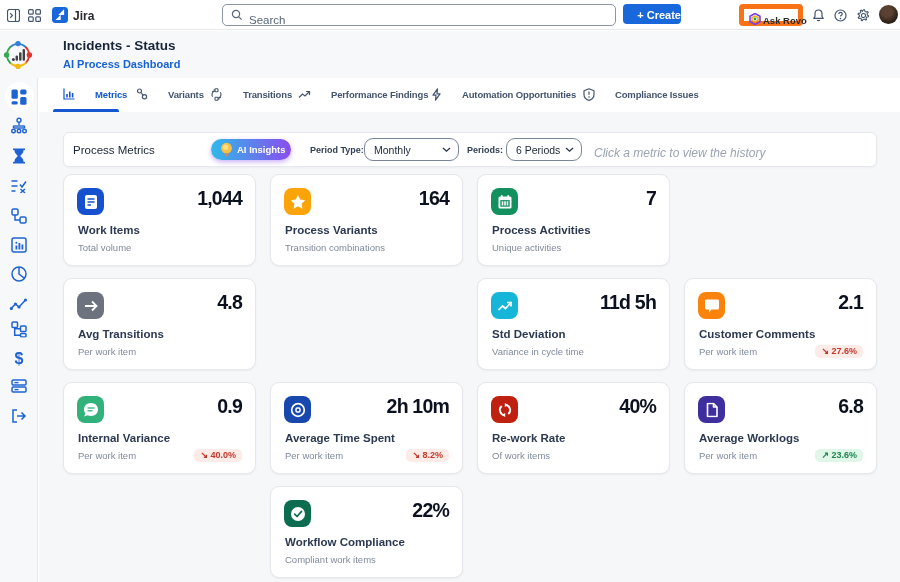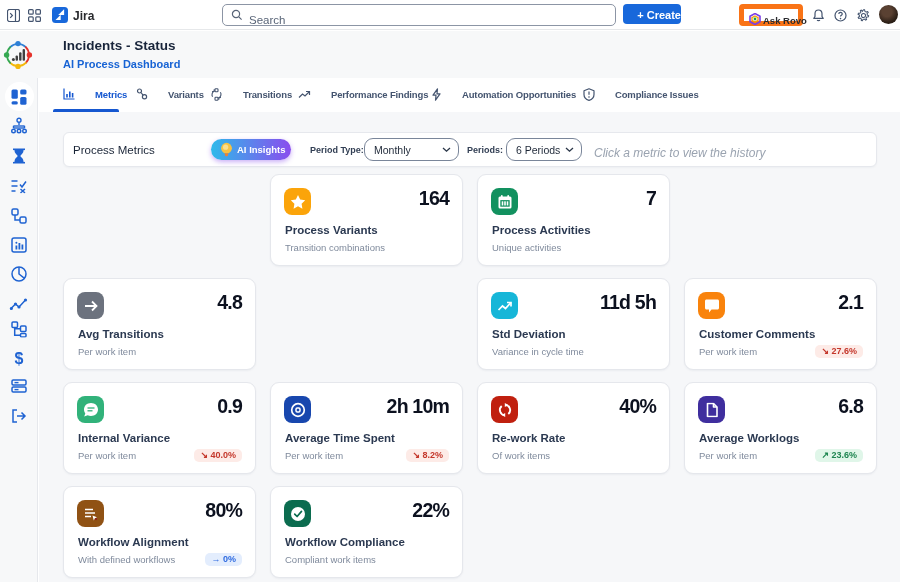--- a/index.html
+++ b/index.html
@@ -319,20 +319,35 @@
     <div class="selLab" style="left:403px">Periods:</div>
     <div class="sel" style="left:442px;width:76px">
         <span class="st">6 Periods</span>
         <svg class="chv" width="9" height="6" viewBox="0 0 9 6">
           <path d="M1 1 L4.5 4.2 L8 1" fill="none" stroke="#2a3648" stroke-width="1.3"></path>
         </svg>
       </div>
     <div id="hint">Click a metric to view the history</div>
   </div>
 
+  <div class="card" style="left:24px;top:62px">
+    <div class="cicon" style="background:#1551ce">
+        <svg width="15" height="16" viewBox="0 0 15 16">
+          <rect x="1.5" y="1" width="12" height="14" rx="2" fill="#fff"></rect>
+          <g stroke="#1551ce" stroke-width="1.5">
+            <line x1="4" y1="5" x2="11" y2="5"></line>
+            <line x1="4" y1="8" x2="11" y2="8"></line>
+            <line x1="4" y1="11" x2="7.5" y2="11"></line>
+          </g>
+        </svg>
+      </div>
+    <div class="cval">1,044</div>
+      <div class="clab">Work Items</div>
+      <div class="csub">Total volume</div>
+  </div>
   <div class="card" style="left:231px;top:62px">
     <div class="cicon" style="background:#fba40a">
         <svg width="16" height="15" viewBox="0 0 16 15">
           <path d="M8 0.5 L10.2 5 L15.2 5.7 L11.6 9.2 L12.4 14.2 L8 11.8 L3.6 14.2 L4.4 9.2 L0.8 5.7 L5.8 5 Z" fill="#fff"></path>
         </svg>
       </div>
     <div class="cval">164</div>
       <div class="clab">Process Variants</div>
       <div class="csub">Transition combinations</div>
   </div>
@@ -441,37 +456,20 @@
           <path d="M2 1 L8 1 L11.5 4.5 L11.5 14 L2 14 Z" fill="none" stroke="#fff" stroke-width="1.6" stroke-linejoin="round"></path>
           <path d="M8 1 L8 4.5 L11.5 4.5" fill="none" stroke="#fff" stroke-width="1.6" stroke-linejoin="round"></path>
         </svg>
       </div>
     <div class="cval">6.8</div>
       <div class="clab">Average Worklogs</div>
       <div class="csub">Per work item</div>
     <div class="badge bgreen">↗ 23.6%</div>
   </div>
 
-  <div class="card" style="left:24px;top:374px">
-    <div class="cicon" style="background:#905214">
-        <svg width="16" height="15" viewBox="0 0 16 15">
-          <g stroke="#fff" stroke-width="1.6">
-            <line x1="2" y1="3" x2="10" y2="3"></line>
-            <line x1="2" y1="6.5" x2="12" y2="6.5"></line>
-            <line x1="2" y1="10" x2="8" y2="10"></line>
-          </g>
-          <path d="M9.5 9 L14 10.8 L11.8 11.8 L10.8 14 Z" fill="#fff"></path>
-          <circle cx="13" cy="12.6" r="1.1" fill="#8f1d1d"></circle>
-        </svg>
-      </div>
-    <div class="cval">80%</div>
-      <div class="clab">Workflow Alignment</div>
-      <div class="csub">With defined workflows</div>
-    <div class="badge bblue">→ 0%</div>
-  </div>
   <div class="card" style="left:231px;top:374px">
     <div class="cicon" style="background:#0b6c4f">
         <svg width="17" height="17" viewBox="0 0 17 17">
           <circle cx="8.5" cy="8.5" r="7" fill="#fff"></circle>
           <path d="M5.2 8.7 L7.6 11 L12 5.9" fill="none" stroke="#0b6c4f" stroke-width="1.7" stroke-linecap="round" stroke-linejoin="round"></path>
         </svg>
       </div>
     <div class="cval">22%</div>
       <div class="clab">Workflow Compliance</div>
       <div class="csub">Compliant work items</div>

